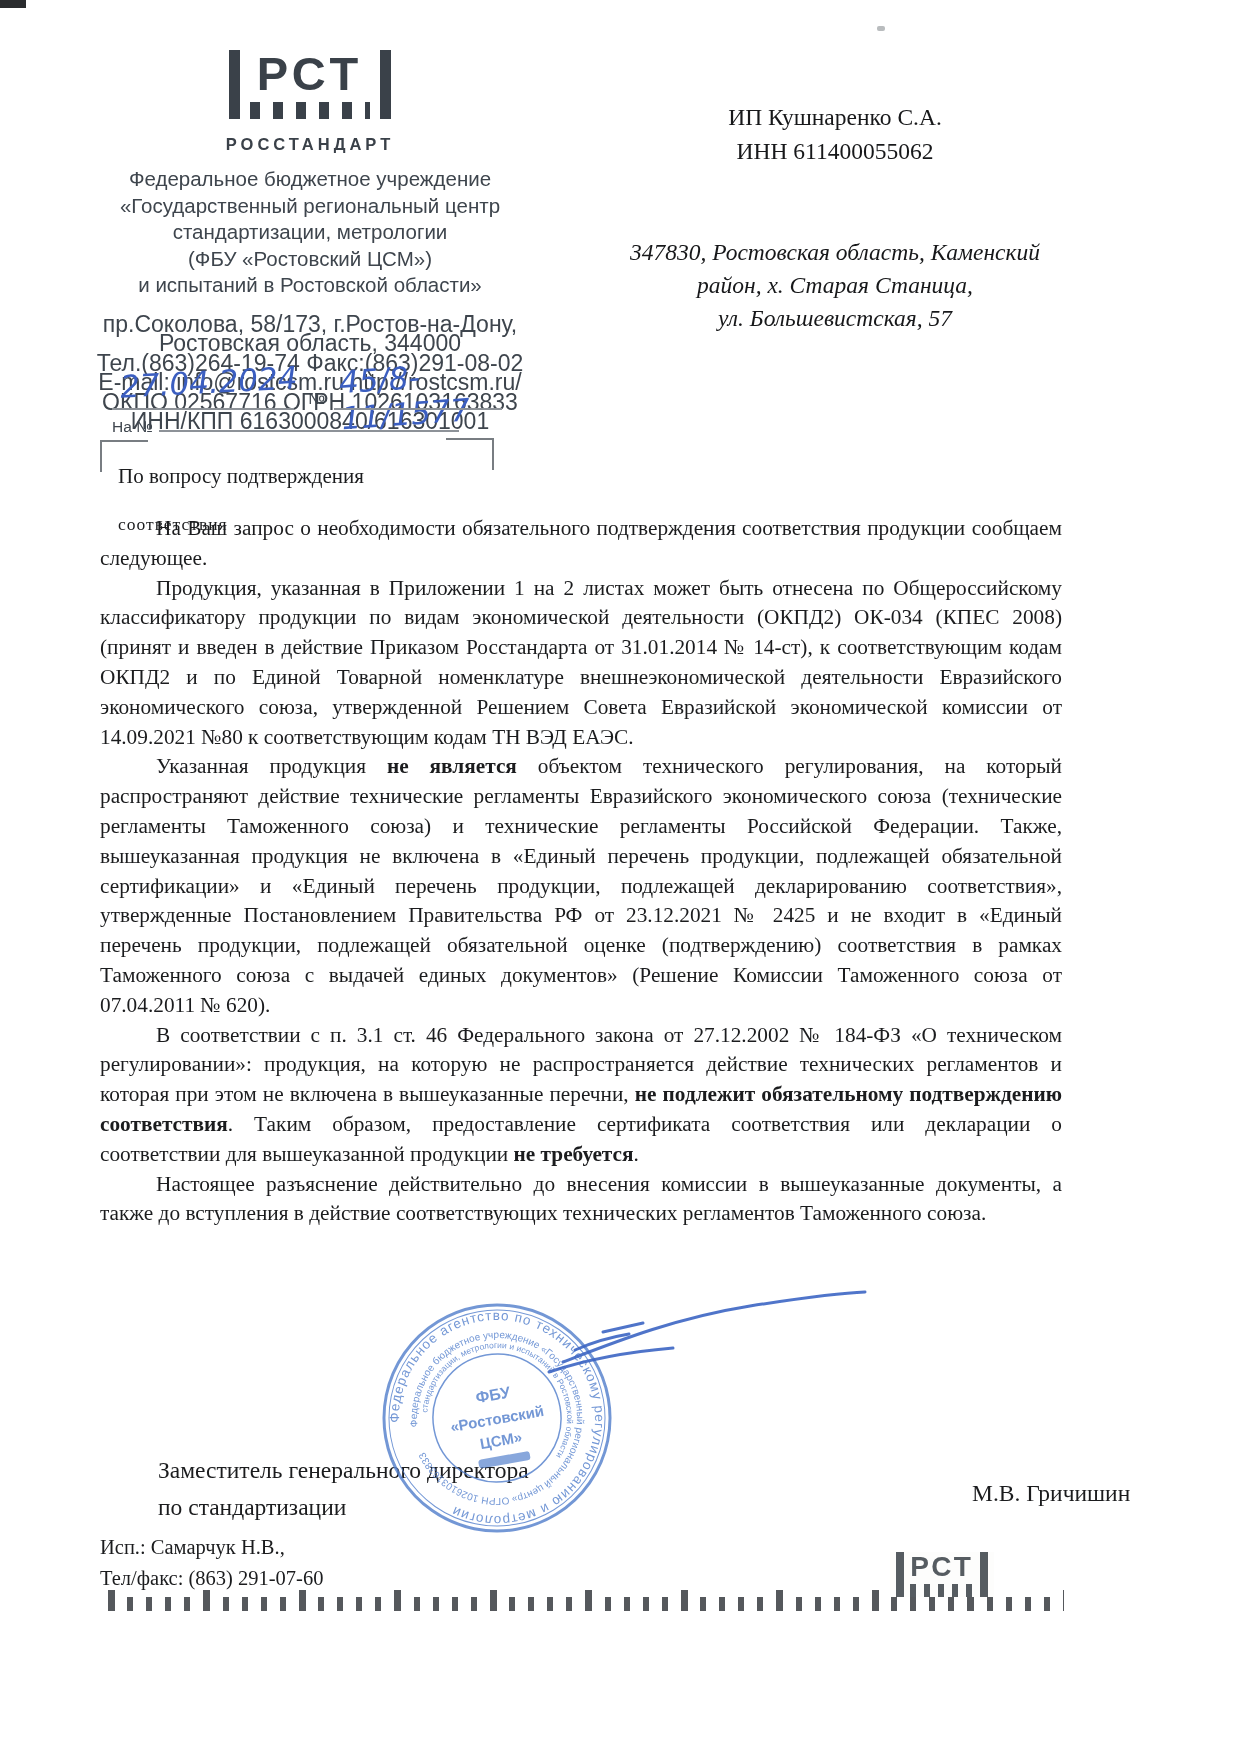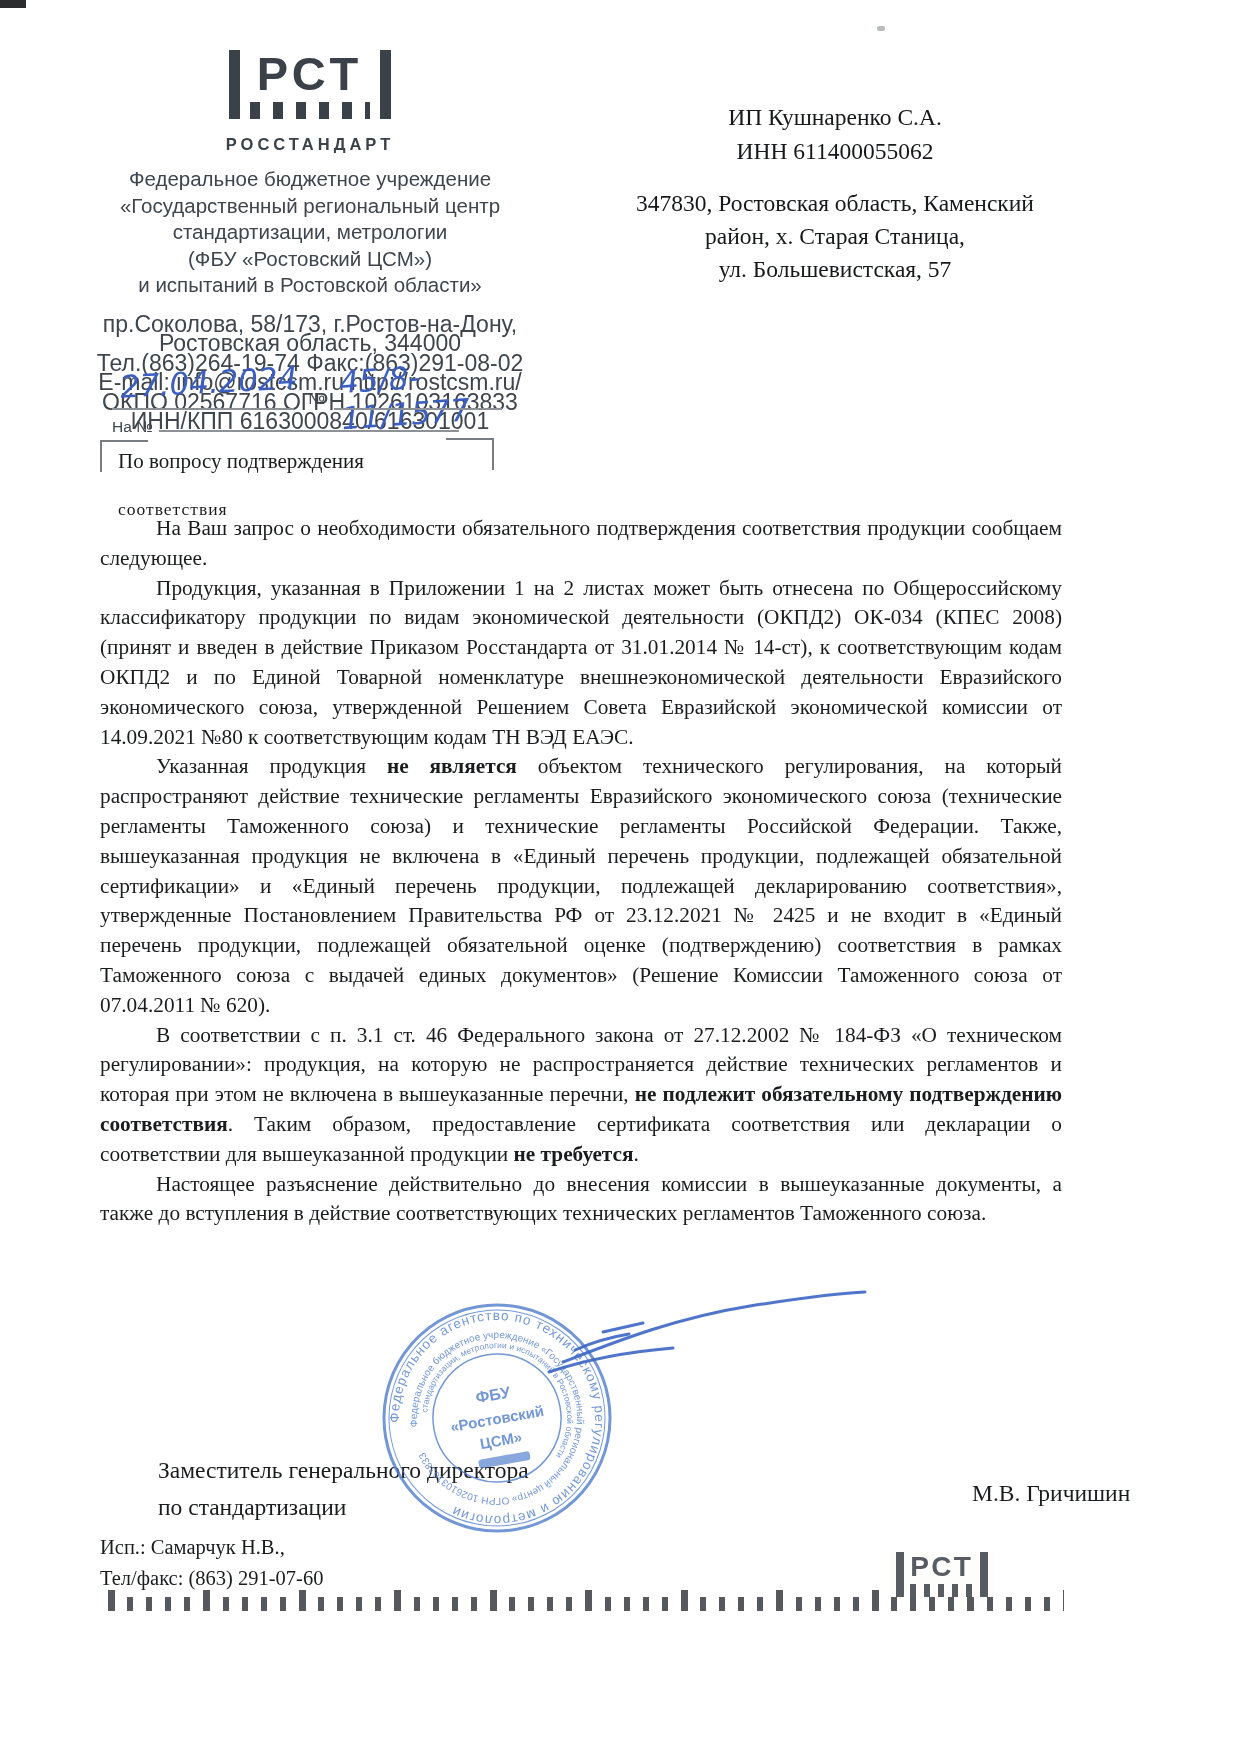--- a/index.html
+++ b/index.html
@@ -33,26 +33,26 @@
   .u1{position:absolute;left:0;top:42px;width:182px;border-bottom:2px solid #8d9298;}
   .no-label{position:absolute;left:196px;top:24px;font-size:16px;color:#3e454d;}
   .hw-num{position:absolute;left:228px;top:-8px;font-size:31px;transform:rotate(-4deg);}
   .u2{position:absolute;left:222px;top:42px;width:168px;border-bottom:2px solid #8d9298;}
   .refline{position:absolute;left:112px;top:416px;font-family:"Liberation Sans","DejaVu Sans",sans-serif;
     font-size:15.5px;color:#3e454d;}
   .refline .line{display:inline-block;width:300px;border-bottom:2px solid #8d9298;height:14px;margin-left:6px;}
   
   .recipient{position:absolute;left:565px;top:100px;width:540px;text-align:center;
     font-size:23.5px;line-height:34px;color:#17181a;}
-  .rec-addr{margin-top:19px;line-height:33px;}
+  .rec-addr{margin-top:68px;line-height:33px;font-style:italic;}
   
   .corner{position:absolute;width:46px;height:30px;}
   .corner.l{left:100px;top:440px;border-left:2px solid #787d82;border-top:2px solid #787d82;}
   .corner.r{left:446px;top:438px;border-right:2px solid #787d82;border-top:2px solid #787d82;}
-  .subject{position:absolute;left:118px;top:449px;width:340px;text-align:left;}
+  .subject{position:absolute;left:118px;top:464px;width:340px;text-align:left;}
   .subject .s1{font-size:21px;}
   .subject .s2{font-size:17.5px;letter-spacing:1px;margin-top:25px;}
   
   .body-text{position:absolute;left:100px;top:514px;width:962px;
     font-size:21.3px;line-height:29.8px;text-align:justify;}
   .body-text p{margin:0;text-indent:56px;}
   .body-text .b{font-weight:bold;}
   
   .sig-position{position:absolute;left:158px;top:1452px;font-size:23.5px;line-height:37px;}
   .sig-name{position:absolute;left:972px;top:1480px;font-size:23.5px;}

